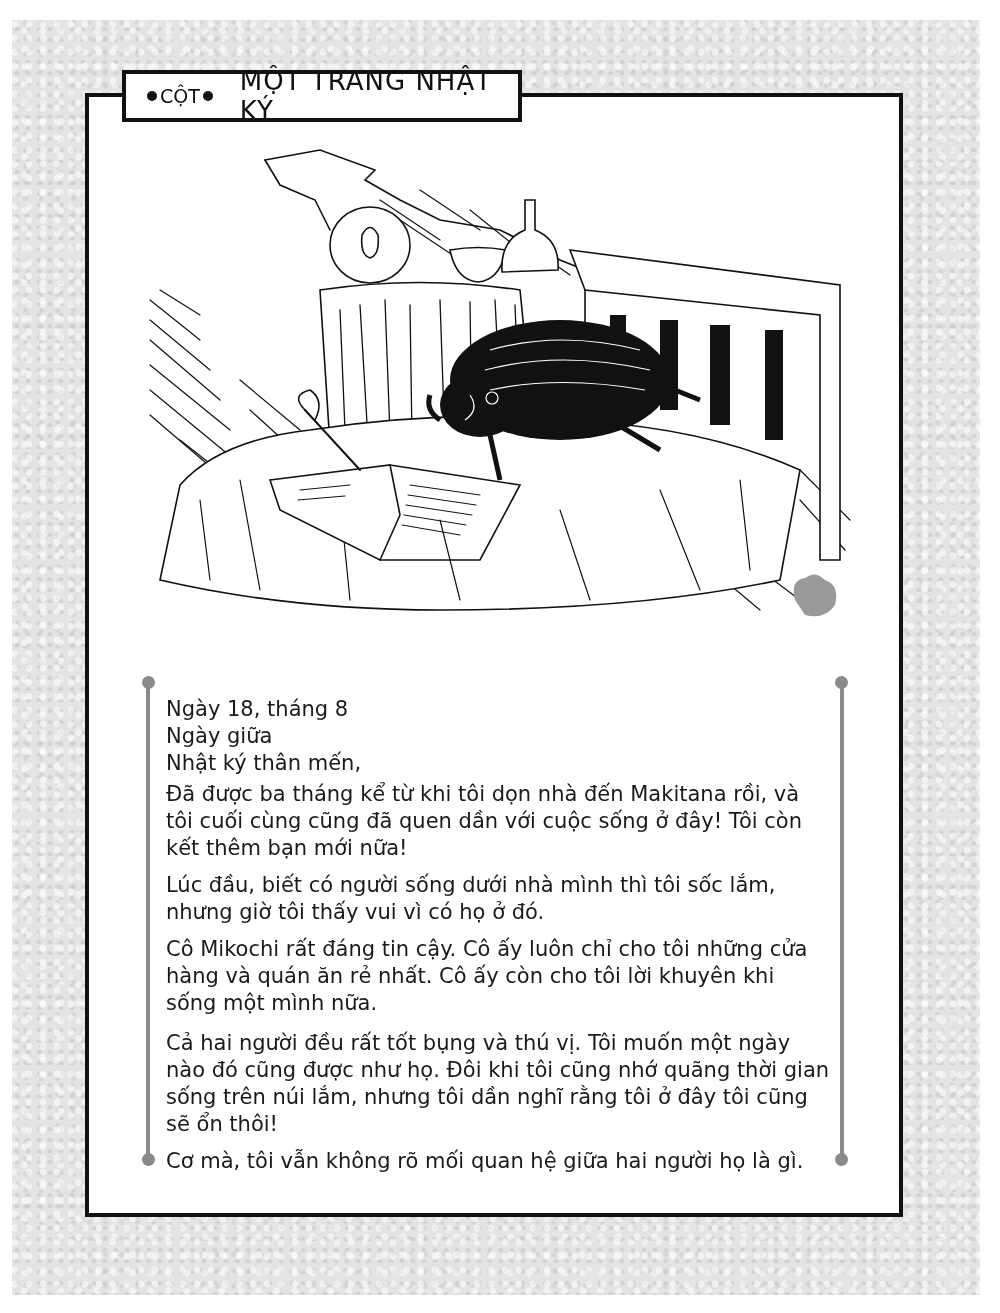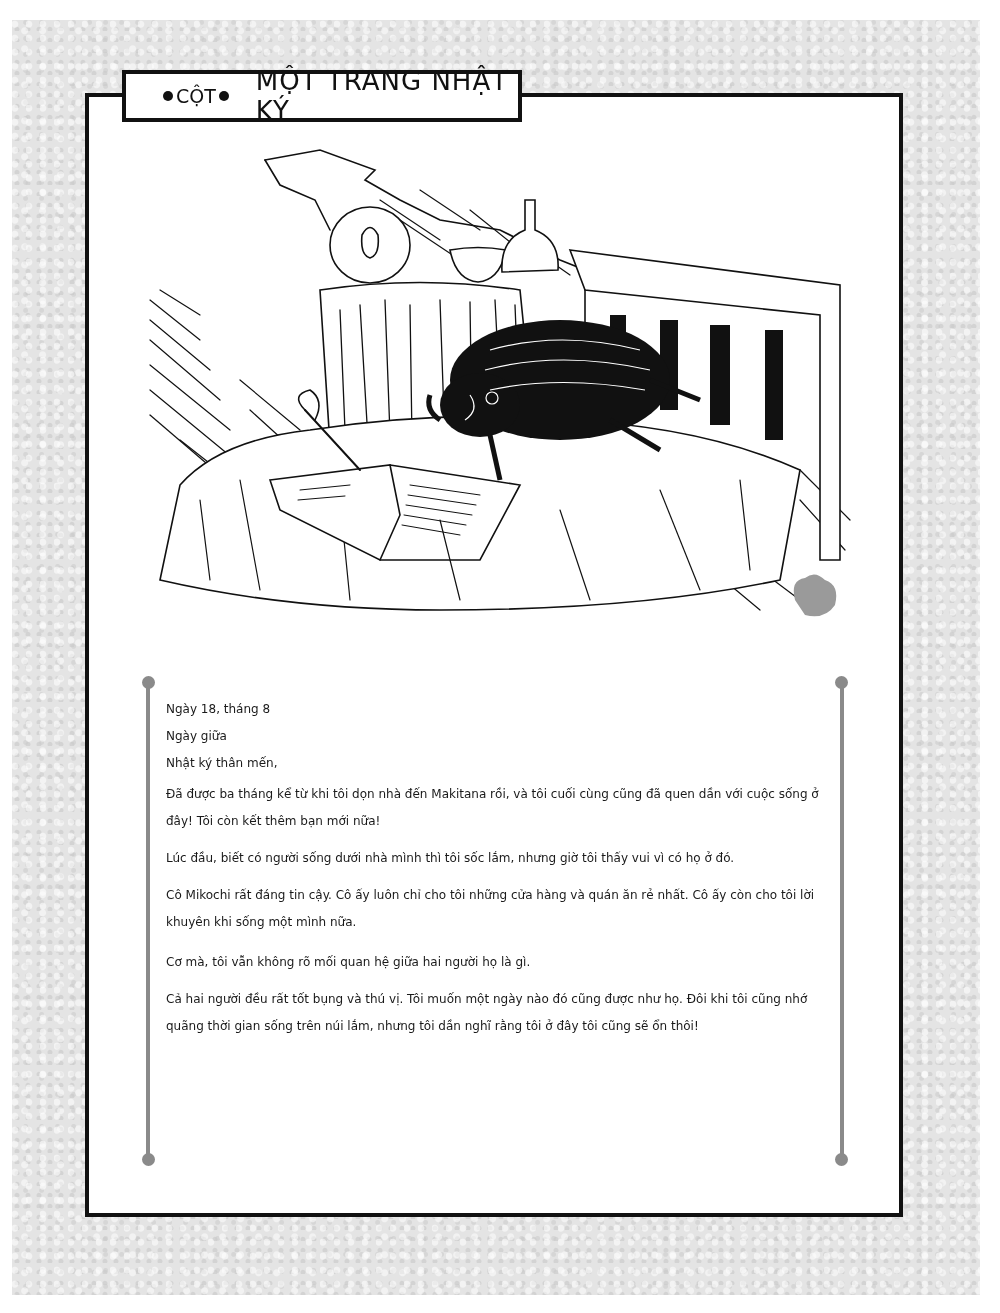--- a/index.html
+++ b/index.html
@@ -20,39 +20,39 @@
   }
   .panel {
     position: absolute; left: 85px; top: 93px; width: 818px; height: 1124px;
     background: #ffffff;
     border: 4px solid #111;
     box-sizing: border-box;
   }
   .title-box {
     position: absolute; left: 122px; top: 70px; width: 400px; height: 52px;
     background: #ffffff; border: 4px solid #111; box-sizing: border-box;
-    display: flex; align-items: center; padding-left: 34px;
+    display: flex; align-items: center; padding-left: 18px;
     font-family: "DejaVu Sans", sans-serif; color: #111;
   }
   .title-tag { font-size: 19px; display: flex; align-items: center; }
   .dot { display: inline-block; width: 10px; height: 10px; border-radius: 50%; background: #111; margin: 0 3px; }
   .title-text { font-size: 26px; margin-left: 24px; letter-spacing: 1px; }
   .illustration {
     position: absolute; left: 140px; top: 140px; width: 720px; height: 480px;
   }
   .diary {
     position: absolute; left: 140px; top: 672px; width: 710px; height: 498px;
   }
   .bracket { position: absolute; width: 4px; background: #8a8a8a; top: 14px; bottom: 14px; }
   .bracket.left { left: 6px; }
   .bracket.right { right: 6px; }
   .knob { position: absolute; width: 13px; height: 13px; border-radius: 50%; background: #8a8a8a; }
   .diary-text {
     position: absolute; left: 26px; top: 24px; right: 20px;
-    font-family: "DejaVu Sans", sans-serif; font-size: 12px; color: #1a1a1a; line-height: 27px;
+    font-family: "DejaVu Sans", sans-serif; font-size: 21px; color: #1a1a1a; line-height: 27px;
   }
   .diary-text p { margin: 0 0 10px 0; }
   .diary-text .hdr { margin: 0; }
   .diary-text .hdr.last { margin-bottom: 4px; }
   .diary-text .tight { margin-bottom: 13px; }
 </style>
 </head>
 <body>
 
 <div class="page-bg"></div>
@@ -182,16 +182,16 @@
   <div class="knob" style="right:2px; top:4px;"></div>
   <div class="knob" style="right:2px; bottom:4px;"></div>
 
   <div class="diary-text">
     <p class="hdr">Ngày 18, tháng 8</p>
     <p class="hdr">Ngày giữa</p>
     <p class="hdr last">Nhật ký thân mến,</p>
     <p>Đã được ba tháng kể từ khi tôi dọn nhà đến Makitana rồi, và tôi cuối cùng cũng đã quen dần với cuộc sống ở đây! Tôi còn kết thêm bạn mới nữa!</p>
     <p>Lúc đầu, biết có người sống dưới nhà mình thì tôi sốc lắm, nhưng giờ tôi thấy vui vì có họ ở đó.</p>
     <p class="tight">Cô Mikochi rất đáng tin cậy. Cô ấy luôn chỉ cho tôi những cửa hàng và quán ăn rẻ nhất. Cô ấy còn cho tôi lời khuyên khi sống một mình nữa.</p>
+    <p>Cả hai người đều rất tốt bụng và thú vị. Tôi muốn một ngày nào đó cũng được như họ. Đôi khi tôi cũng nhớ quãng thời gian sống trên núi lắm, nhưng tôi dần nghĩ rằng tôi ở đây tôi cũng sẽ ổn thôi!</p>
     <p>Cơ mà, tôi vẫn không rõ mối quan hệ giữa hai người họ là gì.</p>
-    <p>Cả hai người đều rất tốt bụng và thú vị. Tôi muốn một ngày nào đó cũng được như họ. Đôi khi tôi cũng nhớ quãng thời gian sống trên núi lắm, nhưng tôi dần nghĩ rằng tôi ở đây tôi cũng sẽ ổn thôi!</p>
   </div>
 </div>
 
 </body></html>

